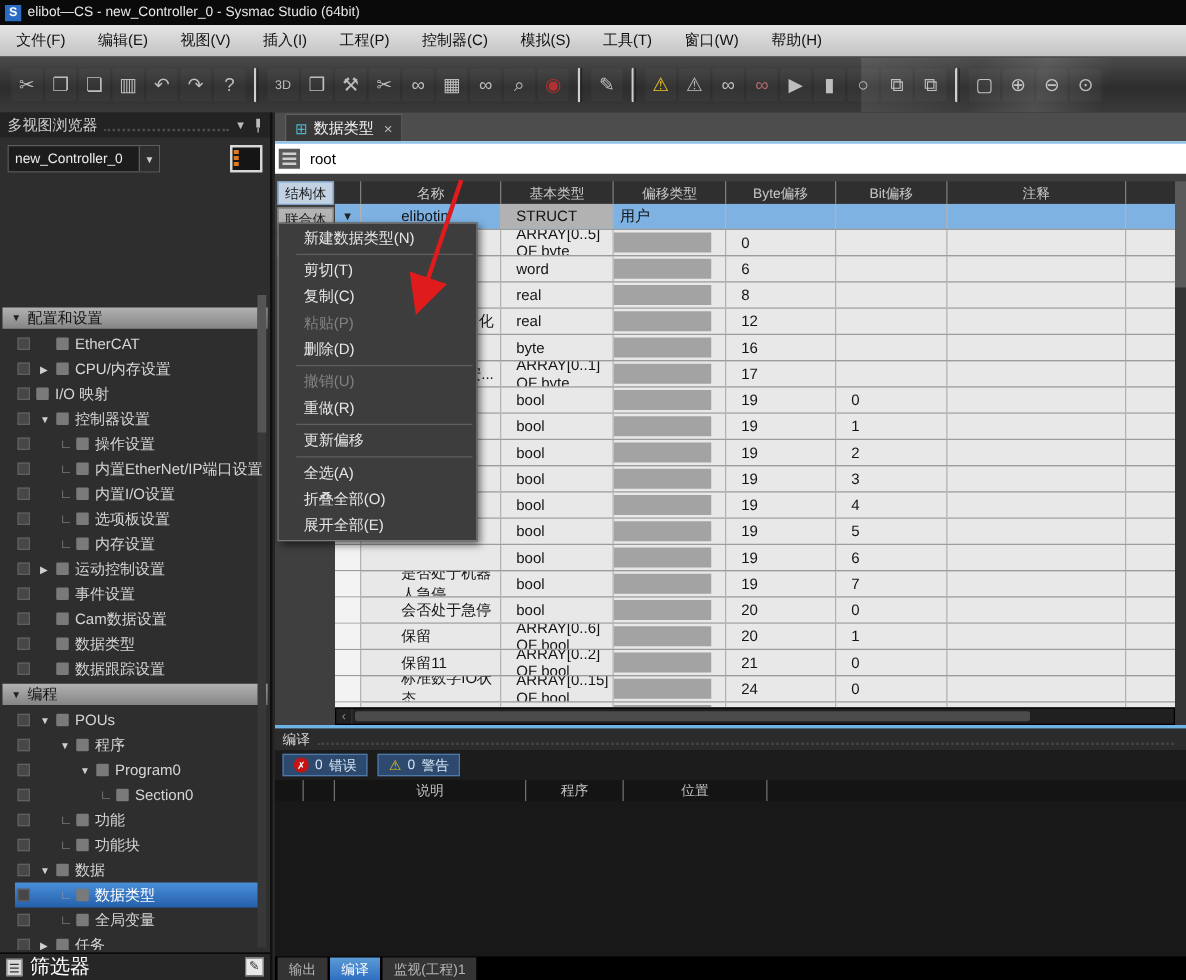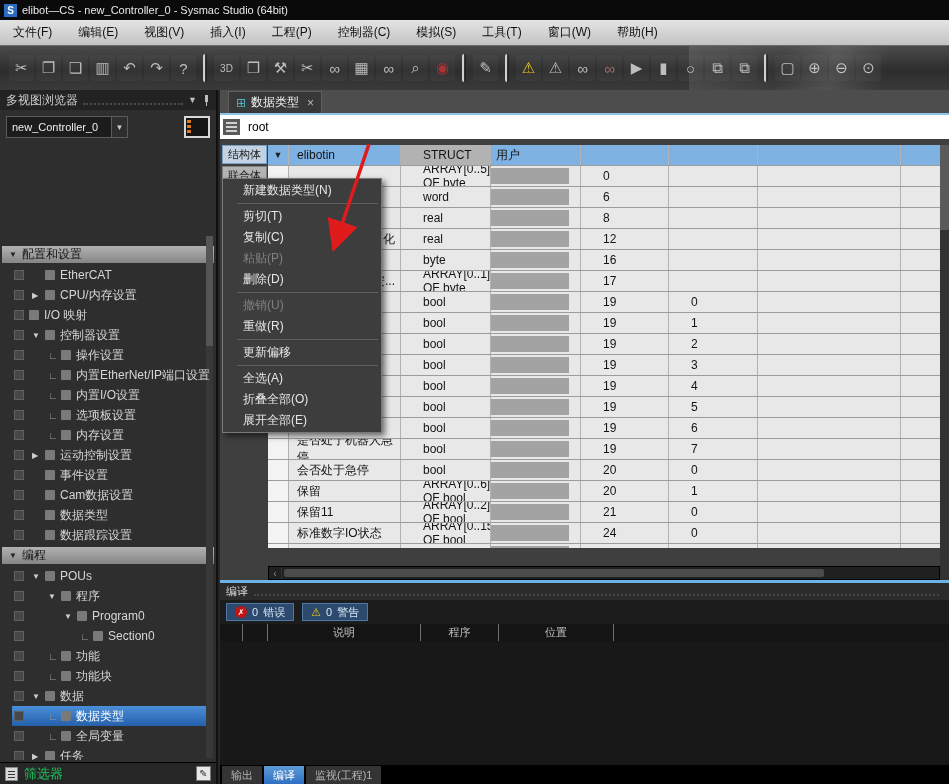--- a/index.html
+++ b/index.html
@@ -47,21 +47,21 @@
   .ti-arrow.ell{font-size:10px;color:#9a9a9a;}
   .ti-arrow-sp{width:13px;}
   .ti-icon{width:10px;height:10px;background:#7a7a7a;border-radius:1px;margin-right:5px;flex:none;}
   .ti-label{font-size:12px;color:#d6d6d6;white-space:nowrap;}
   .ti.sel .ti-label{color:#fff;}
   #sb-scroll{position:absolute;right:3px;top:146px;bottom:26px;width:7px;background:#383838;}
   #sb-scroll .thumb{width:7px;height:110px;background:#555;}
   #filterbar{position:absolute;left:0;bottom:0;right:0;height:22px;background:#262626;border-top:1px solid #000;display:flex;align-items:center;padding:0 5px;gap:6px;}
   #filter-icon{width:13px;height:14px;background:#d8d8d8;border:1px solid #888;position:relative;}
   #filter-icon:before{content:"";position:absolute;left:2px;top:3px;right:2px;height:1px;background:#333;box-shadow:0 3px 0 #333,0 6px 0 #333;}
-  #filterbar .lbl{flex:1;color:#22c55e;font-size:13px;}
+  #filterbar .lbl{flex:1;color:#ffffff;font-size:16px;}
   #filter-edit{width:15px;height:15px;background:#e8e8e8;border:1px solid #777;color:#333;font-size:10px;display:flex;align-items:center;justify-content:center;}
 
   
   #main{position:absolute;left:220px;top:90px;width:729px;height:694px;background:#3f3f3f;}
   #tabbar{position:absolute;left:0;top:0;right:0;height:23px;background:#4d4d4d;}
   #tab0{position:absolute;left:8px;top:1px;height:22px;background:#383838;border:1px solid #5f5f5f;border-bottom:none;display:flex;align-items:center;padding:0 7px;gap:5px;}
   #tab0 .gicon{color:#4fb3c6;font-size:12px;}
   #tab0 .tl{color:#f2f2f2;font-size:12px;}
   #tab0 .tx{color:#b9b9b9;font-size:12px;margin-left:3px;}
   #rootrow{position:absolute;left:0;top:23px;right:0;height:26px;background:#fff;border-top:2px solid #8fc3e8;display:flex;align-items:center;}
@@ -74,23 +74,23 @@
   .stab.active{background:#c2d2e2;border-color:#7aa0c8;}
 
   #table{position:absolute;left:48px;top:6px;width:672px;}
   #thead{display:flex;height:18px;background:#2f2f2f;}
   .th{color:#c9c9c9;font-size:11px;display:flex;align-items:center;justify-content:center;border-left:1px solid #7d7d7d;overflow:hidden;}
   .th:first-child{border-left:none;}
   #tbody{height:403px;overflow:hidden;background:#3a3a3a;}
   .trow{display:flex;height:21px;background:#e8e8e8;border-bottom:1px solid #9c9c9c;}
   .td{border-left:1px solid #b2b2b2;font-size:12px;color:#141414;display:flex;align-items:center;overflow:hidden;}
   .td.c0{border-left:none;background:#f3f3f3;justify-content:center;font-size:9px;color:#222;}
-  .td.c1{padding-left:8px;}
+  .td.c1{padding-left:32px;}
   .td.c1.frag{justify-content:flex-end;padding-right:5px;}
-  .td.c2,.td.c4,.td.c5{padding-left:22px;}
+  .td.c2,.td.c4,.td.c5{padding-left:12px;}
   .td.c3{position:relative;}
   .oblock{position:absolute;left:0;top:2px;bottom:2px;right:11px;background:#a3a3a3;}
   .trow.rsel{background:#7db2e3;}
   .trow.rsel .td.c0{background:#7db2e3;}
   .trow.rsel .td.c2{background:#b2b2b2;}
   .trow.rsel .td.c3{padding-left:5px;}
   #hscroll{position:absolute;left:48px;top:427px;width:672px;height:14px;background:#202020;border:1px solid #000;display:flex;}
   #hscroll .larr{width:13px;color:#8a8a8a;font-size:10px;display:flex;align-items:center;justify-content:center;border-right:1px solid #333;}
   #hscroll .hthumb{margin:2px;width:540px;background:#4b4b4b;border-radius:2px;}
   #blueline{position:absolute;left:0;right:0;top:441px;height:3px;background:#6fb3e6;}
@@ -422,20 +422,30 @@
       <span id="root-icon"></span>
       <span id="root-val">root</span>
     </div>
     <div id="content">
       <div id="sidetabs">
           <div class="stab active">结构体</div>
           <div class="stab">联合体</div>
           <div class="stab">枚举类型</div>
         </div>
       <div id="table">
+        <div id="thead">
+            <div class="th" style="width: 20px;"></div>
+            <div class="th" style="width: 112px;">名称</div>
+            <div class="th" style="width: 90px;">基本类型</div>
+            <div class="th" style="width: 90px;">偏移类型</div>
+            <div class="th" style="width: 88px;">Byte偏移</div>
+            <div class="th" style="width: 89px;">Bit偏移</div>
+            <div class="th" style="width: 143px;">注释</div>
+            <div class="th" style="width: 40px;"></div>
+          </div>
         <div id="tbody">
             <div class="trow rsel">
               <div class="td c0" style="width: 20px;">▼</div>
               <div class="td c1" style="width: 112px;">elibotin</div>
               <div class="td c2" style="width: 90px;">STRUCT</div>
               <div class="td c3" style="width: 90px;">用户</div>
               <div class="td c4" style="width: 88px;"></div>
               <div class="td c5" style="width: 89px;"></div>
               <div class="td c6" style="width: 143px;"></div>
               <div class="td c7" style="width: 40px;"></div>

